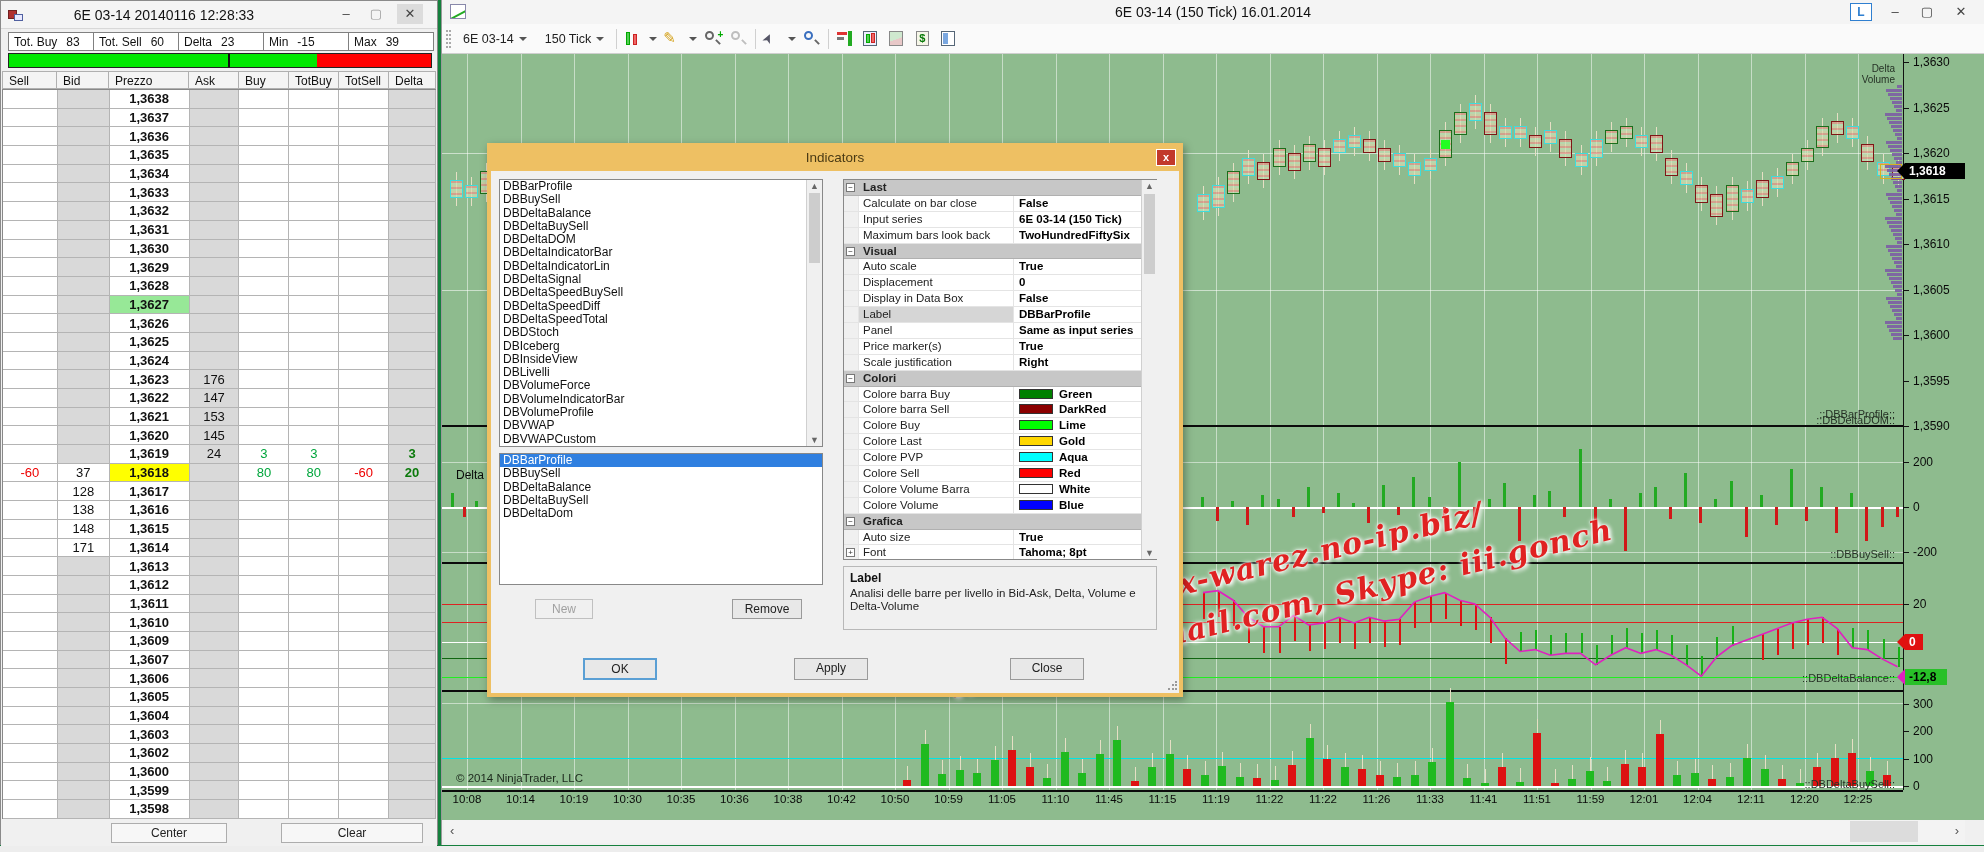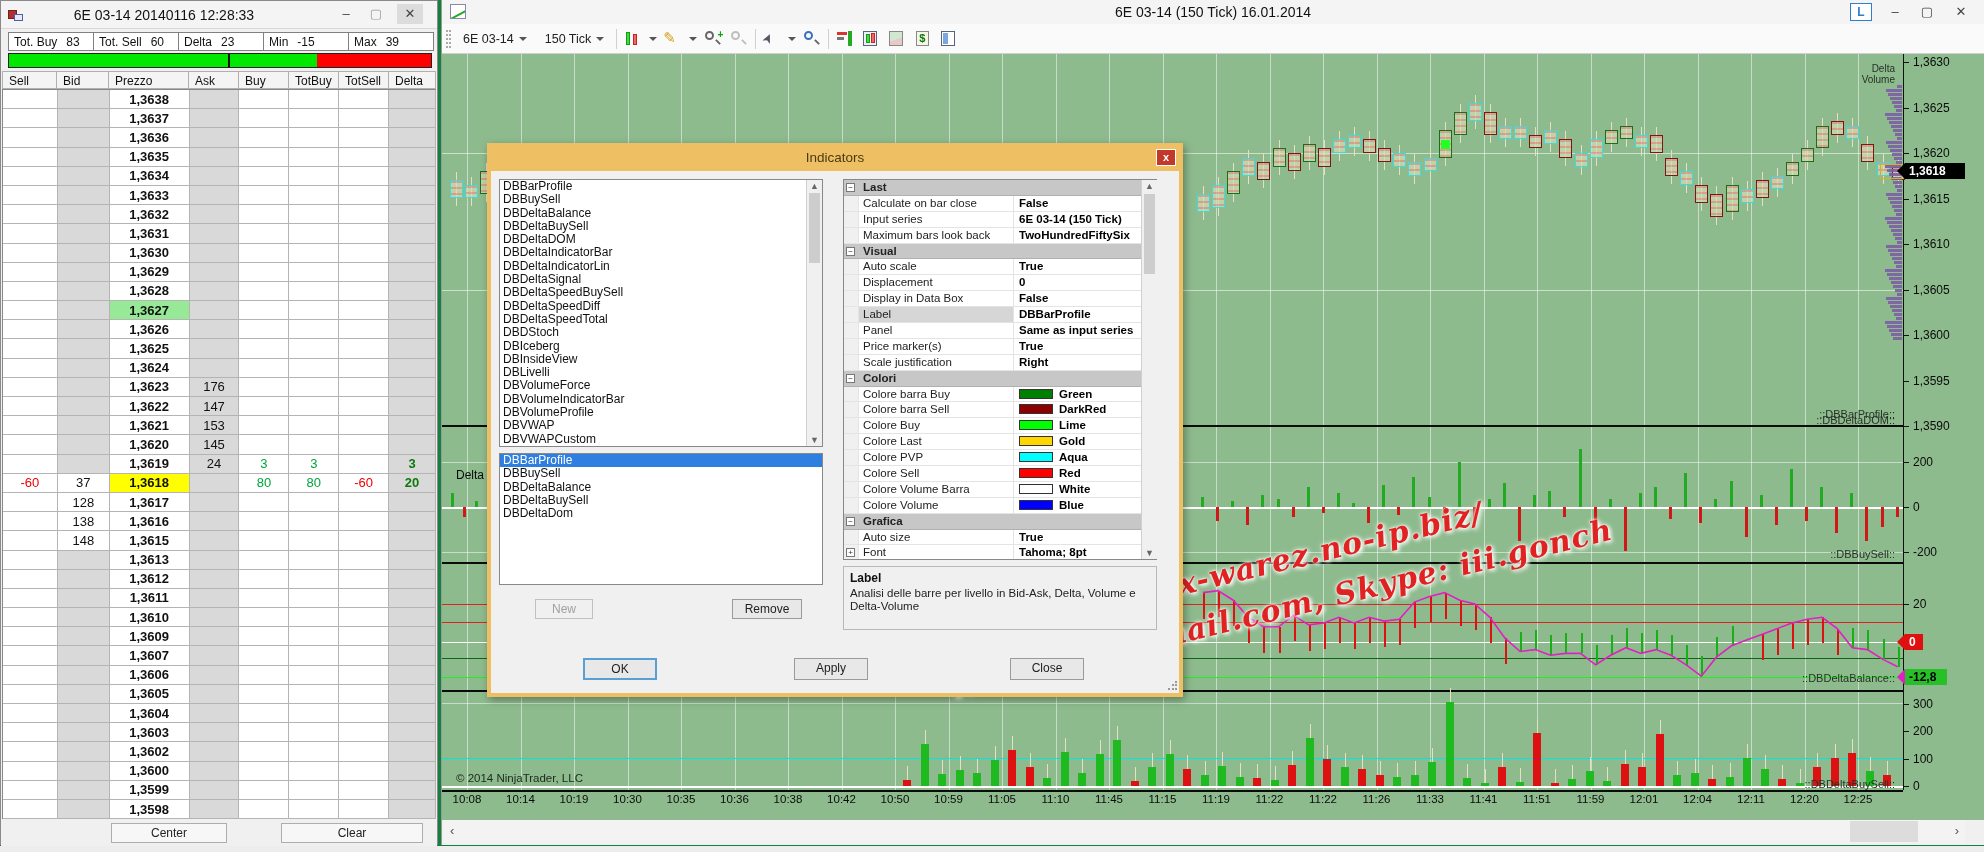--- a/index.html
+++ b/index.html
@@ -435,20 +435,30 @@
           <div class="dcell gray" style="width: 50px;"></div>
           <div class="dcell " style="width: 50px;"></div>
           <div class="dcell " style="width: 50px;"></div>
           <div class="dcell " style="width: 50px;"></div>
           <div class="dcell gray" style="width: 47px;"></div>
         </div>
         <div class="drow">
           <div class="dcell " style="width: 55px;"></div>
           <div class="dcell " style="width: 52px;">148</div>
           <div class="dcell price" style="width: 80px;">1,3615</div>
+          <div class="dcell gray" style="width: 50px;"></div>
+          <div class="dcell " style="width: 50px;"></div>
+          <div class="dcell " style="width: 50px;"></div>
+          <div class="dcell " style="width: 50px;"></div>
+          <div class="dcell gray" style="width: 47px;"></div>
+        </div>
+        <div class="drow">
+          <div class="dcell " style="width: 55px;"></div>
+          <div class="dcell " style="width: 52px;">171</div>
+          <div class="dcell price" style="width: 80px;">1,3614</div>
           <div class="dcell gray" style="width: 50px;"></div>
           <div class="dcell " style="width: 50px;"></div>
           <div class="dcell " style="width: 50px;"></div>
           <div class="dcell " style="width: 50px;"></div>
           <div class="dcell gray" style="width: 47px;"></div>
         </div>
         <div class="drow">
           <div class="dcell " style="width: 55px;"></div>
           <div class="dcell gray" style="width: 52px;"></div>
           <div class="dcell price" style="width: 80px;">1,3613</div>

